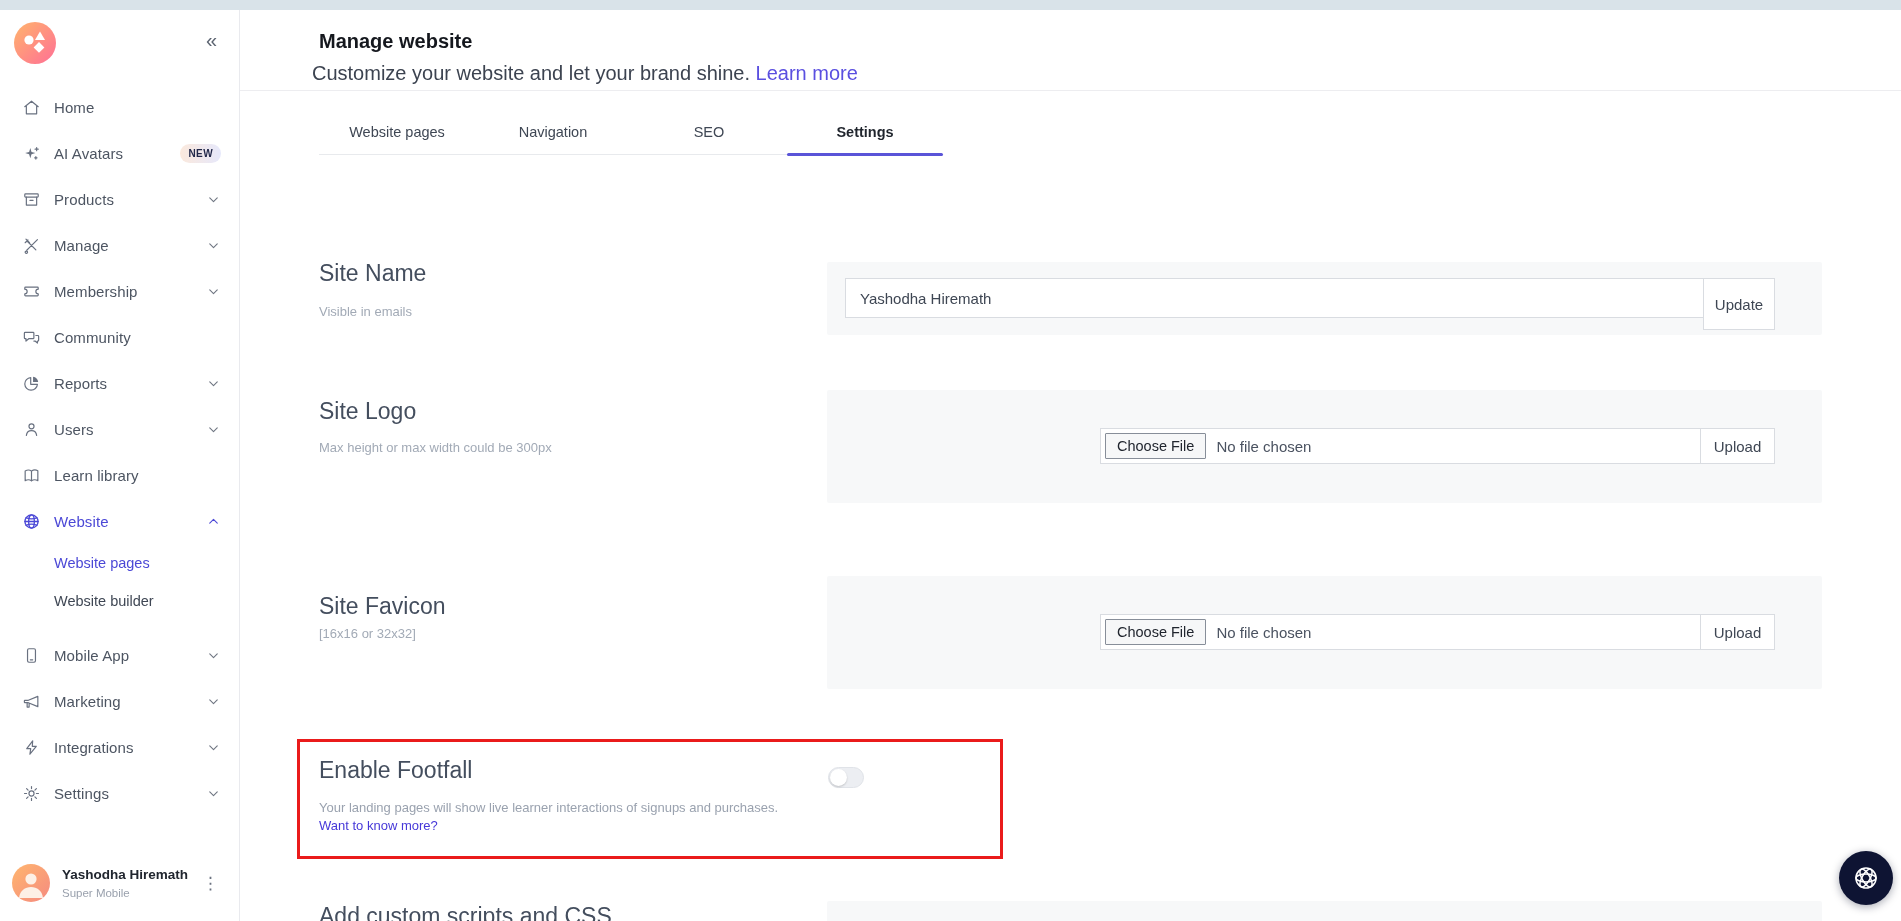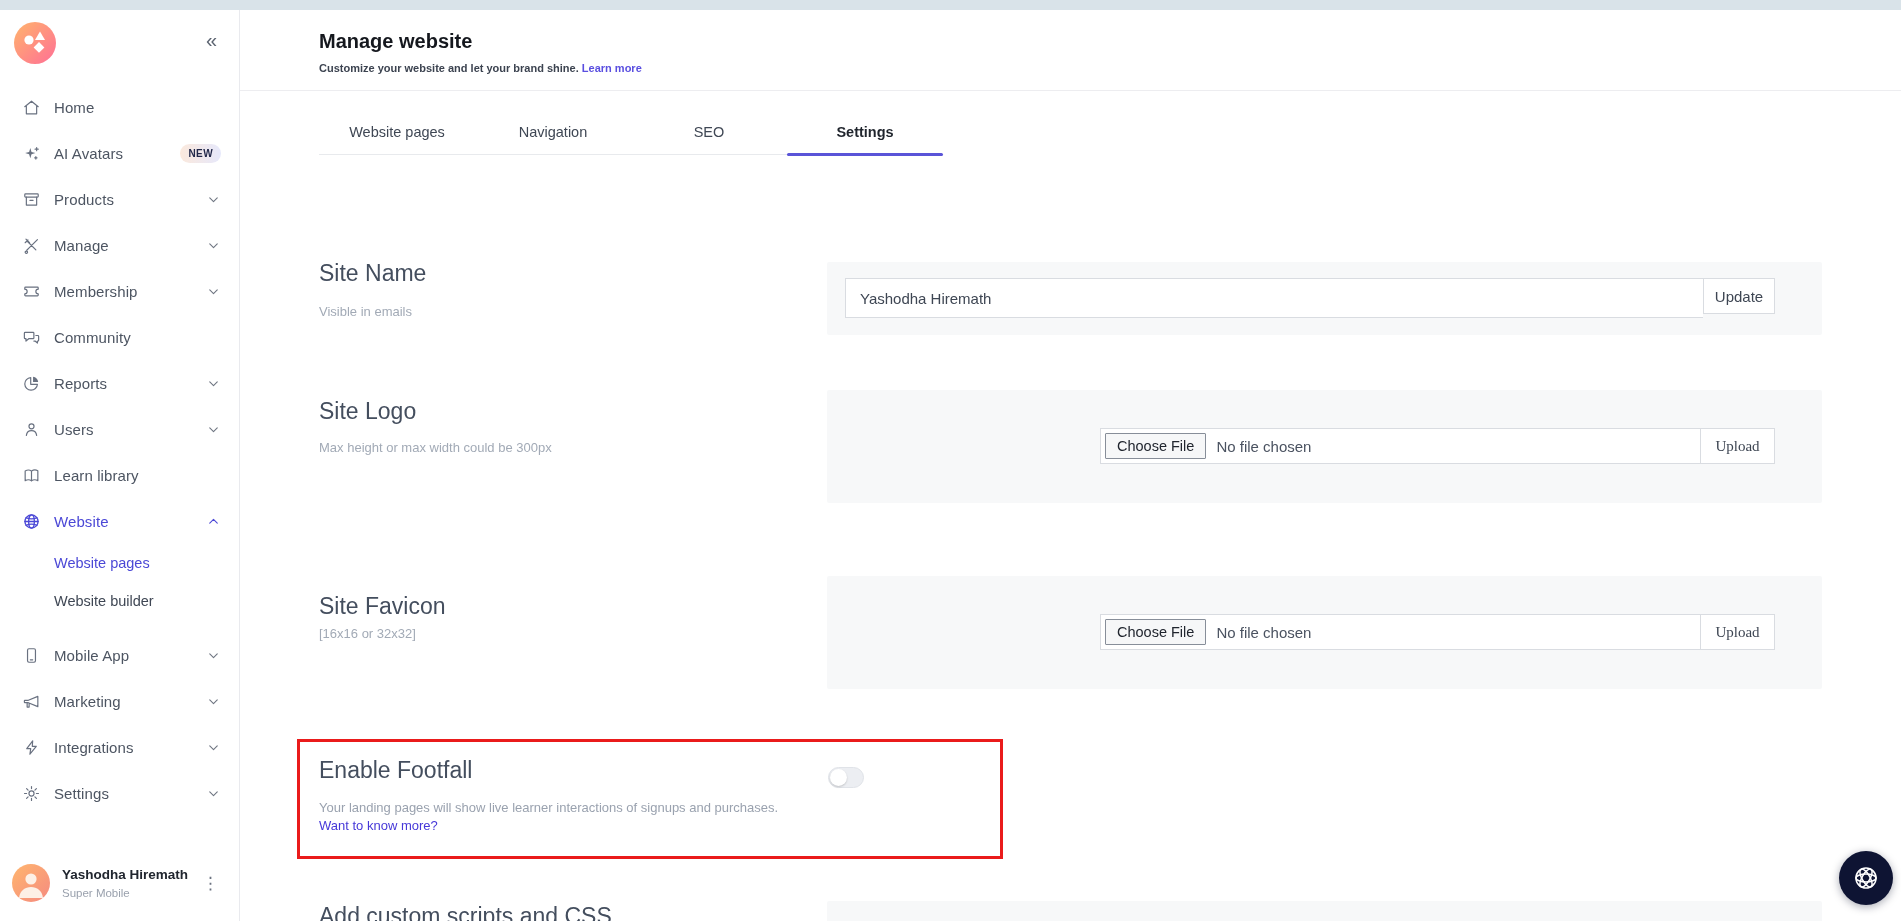--- a/index.html
+++ b/index.html
@@ -29,45 +29,45 @@
 
   .user-row { position:absolute; left:0; bottom:10px; width:100%; height:56px; display:flex; align-items:center; padding:0 16px 0 12px; }
   .user-meta { margin-left:12px; }
   .user-name { font-size:13.5px; font-weight:bold; color:#20252e; }
   .user-role { font-size:11.5px; color:#9aa1ad; margin-top:5px; }
   .kebab { margin-left:auto; color:#6b7280; font-size:17px; cursor:pointer; line-height:1; padding:4px; }
 
   
   .main { position:absolute; left:240px; top:10px; width:1661px; height:911px; background:#fff; overflow:hidden; }
   .page-title { position:absolute; left:79px; top:20px; font-size:20px; font-weight:bold; color:#15181e; }
-  .page-sub { position:absolute; left:79px; top:52px; font-size:11px; color:#3c4350;font-weight:bold; }
+  .page-sub { position:absolute; left:72px; top:52px; font-size:20px; color:#3c4350; }
   .link { color:#5a4fe0; cursor:pointer; }
   .header-divider { position:absolute; left:0; right:0; top:80px; height:1px; background:#ededf0; }
 
   .tabs { position:absolute; left:79px; top:100px; width:624px; height:45px; display:flex; border-bottom:1px solid #e8eaed; }
   .tab { width:156px; display:flex; align-items:center; justify-content:center; font-size:14.5px; color:#3f4754; cursor:pointer; position:relative; }
   .tab.active { font-weight:bold; color:#1f242c; }
   .tab.active::after { content:""; position:absolute; left:0; right:0; bottom:-2px; height:3px; background:#5a54d8; border-radius:2px; }
 
   .sec-title { position:absolute; font-size:23px; color:#444e5e; }
   .sec-sub { position:absolute; font-size:13px; color:#a2aab6; }
 
   .panel { position:absolute; left:587px; width:995px; background:#f7f8f9; border-radius:2px; }
   .panel-row { position:absolute; left:18px; right:47px; top:16px; height:40px; display:flex; }
   .text-input { flex:1; height:40px; border:1px solid #d9dce1; border-right:none; background:#fff; padding:0 14px;
     font-size:15px; color:#3e4653; font-family:"Liberation Sans", sans-serif; outline:none; }
-  .btn-flat { width:72px; height:36px; background:#fff; border:1px solid #d9dce1; font-size:15px; color:#3e4653;
+  .btn-flat { width:72px; height:52px; background:#fff; border:1px solid #d9dce1; font-size:15px; color:#3e4653;
     cursor:pointer; font-family:"Liberation Sans", sans-serif; }
   .file-row { position:absolute; left:273px; right:47px; top:38px; height:36px; display:flex; }
   .file-box { flex:1; display:flex; align-items:center; background:#fff; border:1px solid #d9dce1; border-right:none; padding:0 4px; }
   .choose-btn { font-size:14.5px; color:#20252e; background:#f6f7f8; border:1px solid #878e99; border-radius:1px;
     padding:4px 11px; margin-right:10px; cursor:pointer; white-space:nowrap; font-family:"Liberation Sans", sans-serif; }
   .file-status { font-size:15px; color:#4a5260; }
   .btn-upload { width:75px; height:36px; background:#fff; border:1px solid #d9dce1; font-size:15px; color:#3e4653;
-    cursor:pointer; font-family:Liberation Serif, serif; }
+    cursor:pointer; font-family:Liberation Sans, sans-serif; }
 
   .red-box { position:absolute; left:57px; top:729px; width:706px; height:120px; border:3px solid #ea1b1b; }
   .toggle { position:absolute; left:588px; top:757px; width:36px; height:21px; border-radius:11px; background:#eceef2;
     border:1px solid #e0e3e8; cursor:pointer; }
   .toggle .knob { position:absolute; left:1px; top:1px; width:17px; height:17px; border-radius:50%; background:#fff;
     box-shadow:0 1px 2px rgba(0,0,0,.18); }
   .footfall-desc { position:absolute; left:79px; top:790px; font-size:13px; color:#9aa2af; }
   .footfall-link { position:absolute; left:79px; top:808px; font-size:13px; color:#4638d8; cursor:pointer; }
 
   .float-btn { position:absolute; left:1839px; top:851px; width:54px; height:54px; border-radius:50%; background:#0e1433;

